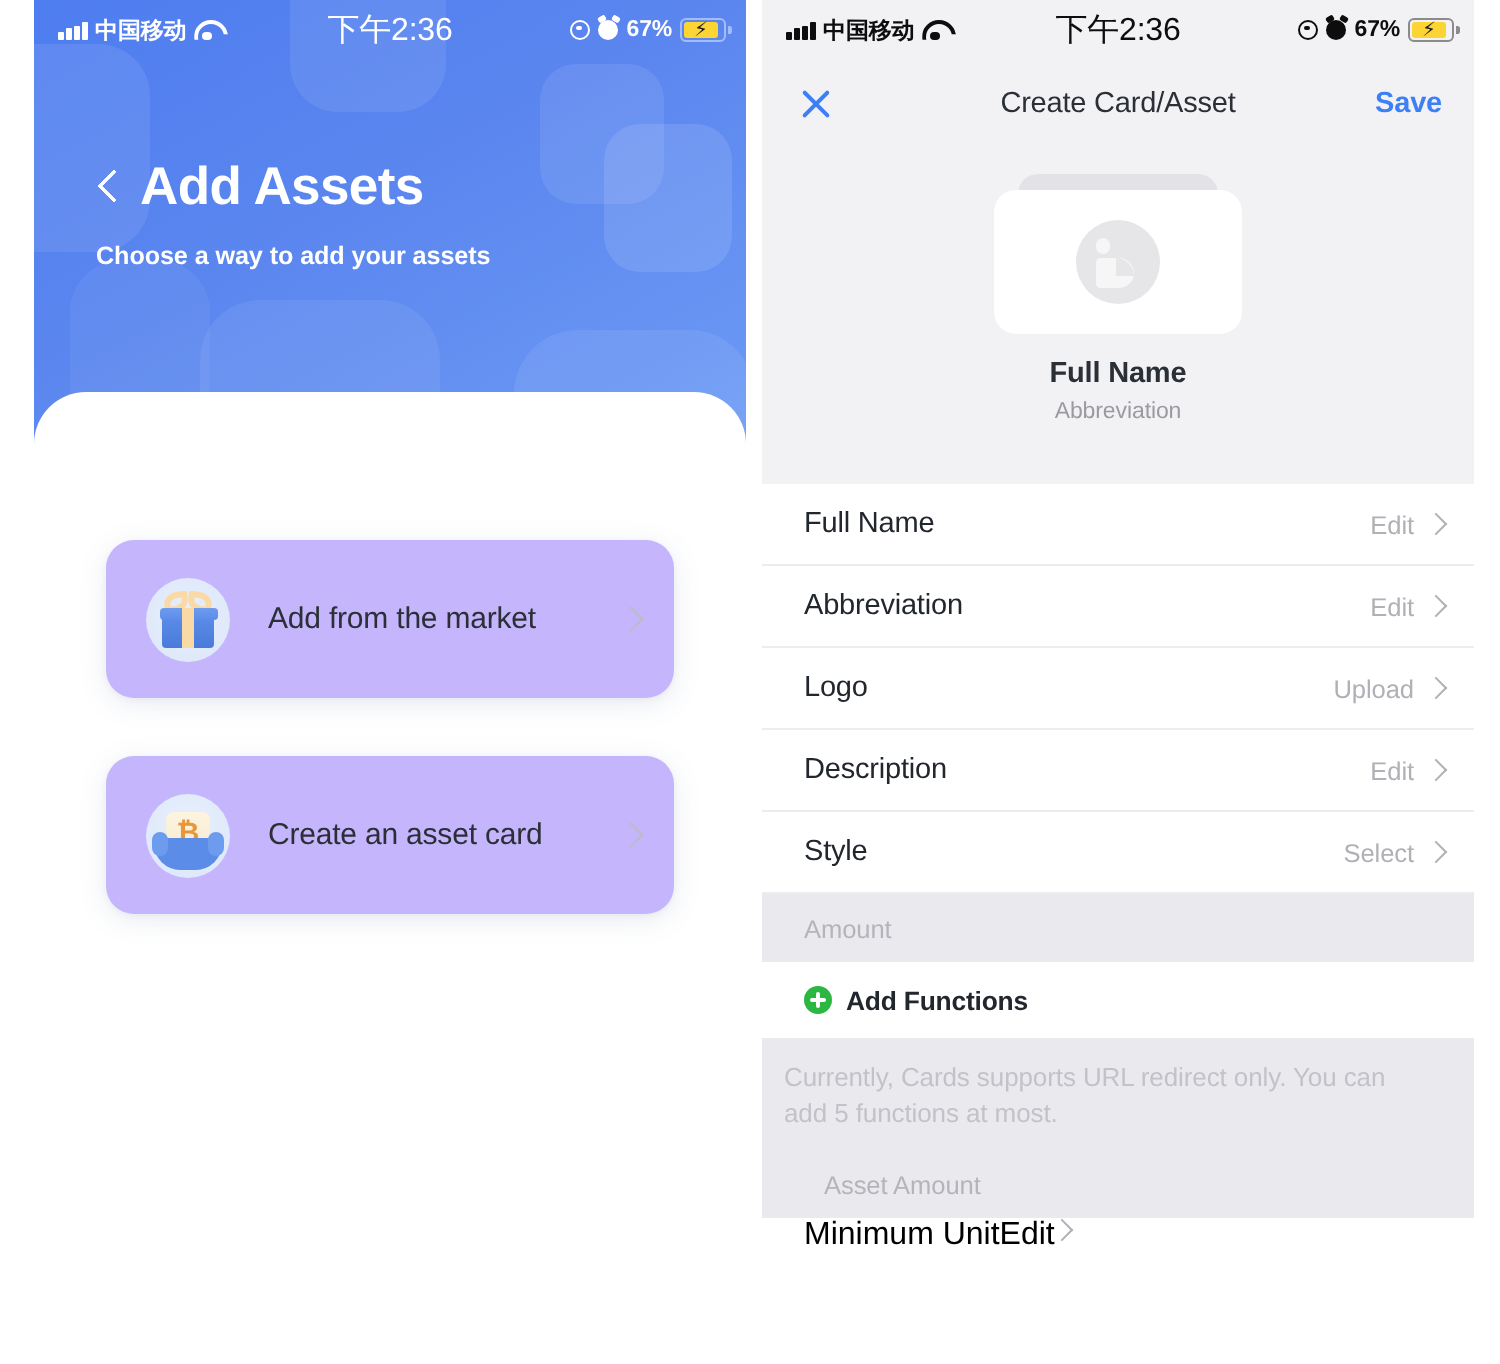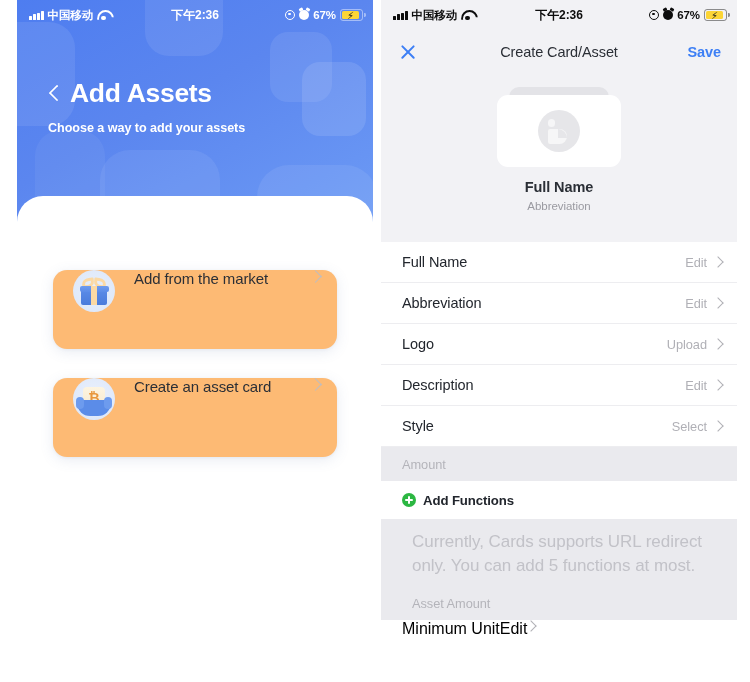--- a/index.html
+++ b/index.html
@@ -29,21 +29,21 @@
     display: flex;
     align-items: center;
     padding: 0 10px 0 12px;
     font-size: 11.5px;
     font-weight: bold;
     letter-spacing: -0.1px;
   }
   .sb-left { display:flex; align-items:center; gap:4px; }
   .sb-center {
     position:absolute; left:0; right:0; text-align:center;
-    font-size:12px; font-weight:bold; pointer-events:none;
+    font-size:16px; font-weight:normal; pointer-events:none;
   }
   .sb-right { margin-left:auto; display:flex; align-items:center; gap:4px; position:relative; z-index:2;}
   .sb-dark  { color:#0d0d0d; }
   .sb-light { color:#ffffff; }
 
   .bars { display:flex; align-items:flex-end; gap:1.4px; height:9px; }
   .bars i { display:block; width:2.6px; border-radius:0.5px; background:currentColor; }
   .bars i:nth-child(1){height:3.5px;}
   .bars i:nth-child(2){height:5.3px;}
   .bars i:nth-child(3){height:7px;}
@@ -122,24 +122,24 @@
 
   
   .sheet {
     position:absolute; left:0; right:0; top:196px; bottom:0;
     background:#ffffff;
     border-radius: 26px 26px 0 0;
   }
   .opt-card {
     position:absolute; left:36px; right:36px;
     height:79px;
-    background:#fdba74;
+    background:#c4b5fd;
     border-radius:14px;
     box-shadow: 0 3px 14px rgba(88,110,160,0.13), 0 1px 3px rgba(88,110,160,0.07);
-    display:flex; align-items:flex-start;
+    display:flex; align-items:center;
     padding: 0 18px 0 20px;
   }
   #opt-market { top: 74px; }
   #opt-create { top: 182px; }
 
   .opt-ico {
     width:42px;height:42px;border-radius:50%;
     flex:0 0 42px; position:relative; overflow:hidden;
   }
   .opt-label {
@@ -260,22 +260,22 @@
     width:14px;height:14px;border-radius:50%;background:#2cb742;position:relative;flex:0 0 14px;
   }
   .plus-circ::before,.plus-circ::after{
     content:"";position:absolute;background:#ffffff;border-radius:1px;
   }
   .plus-circ::before{left:3px;top:6.2px;width:8px;height:1.8px;}
   .plus-circ::after {left:6.1px;top:3px;width:1.8px;height:8px;}
   .addfn .t { font-size:13.2px; font-weight:bold; color:#22262d; letter-spacing:-0.1px; }
 
   .hint {
-    background:#eaeaee; padding:11px 21px 9px 31px;
-    font-size:17px; line-height:1.42; color:#c2c2c8; letter-spacing:-0.05px;
+    background:#eaeaee; padding:11px 21px 9px 11px;
+    font-size:13px; line-height:1.42; color:#c2c2c8; letter-spacing:-0.05px;
   }
   .hint2 {
     background:#eaeaee; height:33px; display:flex;align-items:center;
     padding:0 31px; font-size:12.8px; color:#b4b4ba; letter-spacing:-0.05px;
   }
   .row-cut { height:24px; overflow:hidden; }
   .row-cut .inner { height:41px; display:flex; align-items:flex-start; padding:0 16px 0 21px; }
 </style>
 </head>
 <body>

